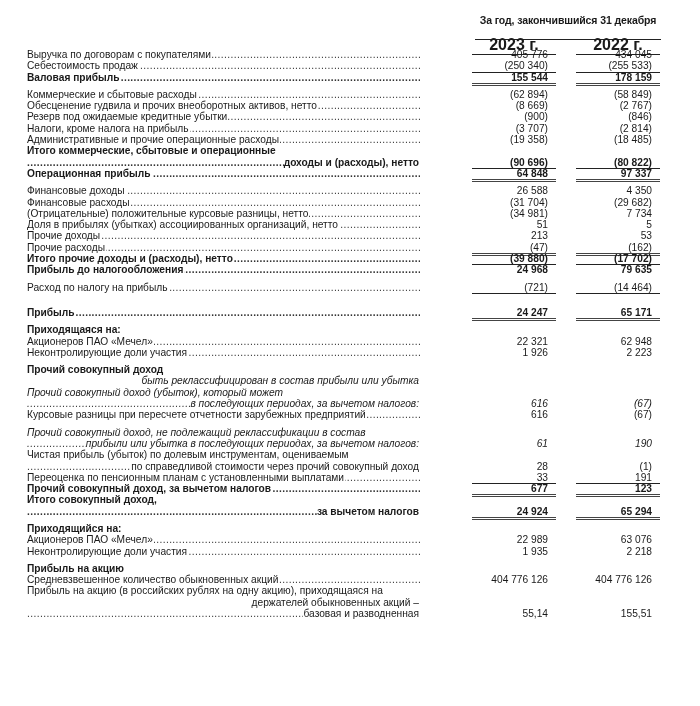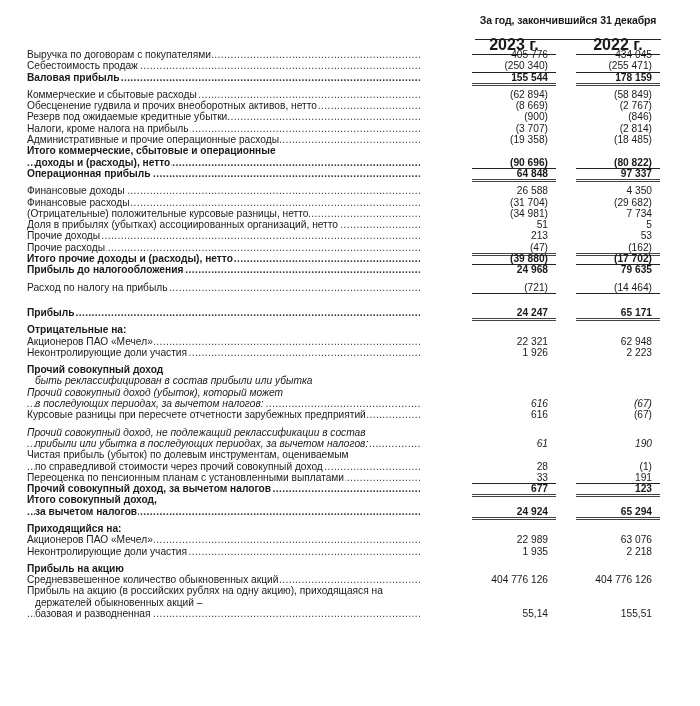--- a/index.html
+++ b/index.html
@@ -7,21 +7,21 @@
          font-family: "Liberation Sans", sans-serif; font-size: 10.2px; color: #1a1a1a; }
   .header { position: absolute; left: 475px; top: 14px; width: 186px; text-align: center;
             font-weight: bold; font-size: 10.5px; border-bottom: 1px solid #222; padding-bottom: 13px; letter-spacing: -0.1px; }
   .colhead { position: absolute; top: 36px; width: 84px; text-align: center; font-weight: bold; font-size: 16px;
              border-bottom: 1px solid #222; padding-bottom: 0px; }
   #rows { position: absolute; left: 0; top: 49px; width: 629px; }
   .row { position: relative; height: 11.3px; line-height: 11.3px; white-space: nowrap; }
   .row.gap { height: 6px; }
   .row.gap-lg { height: 14px; }
   .label { position: absolute; left: 27px; width: 393px; overflow: hidden; white-space: nowrap; }
-  .label.indent { padding-left: 8px; width: 385px; }
+  .label.indent { padding-left: 8px; width: 385px; text-align: right; }
   .label .txt { background: #fff; padding-right: 1px; position: relative; z-index: 1; }
   .label.dots::after { content: "........................................................................................................................................................................................................................................................"; position: absolute; left: 0; top: 0; letter-spacing: 0.4px; color: #333; z-index: 0; }
   .v { position: absolute; width: 84px; text-align: right; box-sizing: border-box; padding-right: 8px; }
   .v.c1 { left: 472px; }
   .v.c2 { left: 576px; }
   .bold { font-weight: bold; }
   .ital { font-style: italic; }
   .ul { border-bottom: 1px solid #222; }
   .dul { border-bottom: 3px double #444; }
 </style>
@@ -34,21 +34,21 @@
 
 <div id="rows">
     <div class="row">
       <div class="label dots"><span class="txt">Выручка по договорам с покупателями</span></div>
       <div class="v c1">405 776</div>
       <div class="v c2">434 045</div>
     </div>
     <div class="row">
       <div class="label dots"><span class="txt">Себестоимость продаж</span></div>
       <div class="v c1 ul">(250 340)</div>
-      <div class="v c2 ul">(255 471)</div>
+      <div class="v c2 ul">(255 533)</div>
     </div>
     <div class="row">
       <div class="label dots bold"><span class="txt">Валовая прибыль</span></div>
       <div class="v c1 bold dul">155 544</div>
       <div class="v c2 bold dul">178 159</div>
     </div>
     <div class="row gap"></div>
     <div class="row">
       <div class="label dots"><span class="txt">Коммерческие и сбытовые расходы</span></div>
       <div class="v c1">(62 894)</div>
@@ -137,21 +137,21 @@
       <div class="v c2 ul">(14 464)</div>
     </div>
     <div class="row gap-lg"></div>
     <div class="row">
       <div class="label dots bold"><span class="txt">Прибыль</span></div>
       <div class="v c1 bold dul">24 247</div>
       <div class="v c2 bold dul">65 171</div>
     </div>
     <div class="row gap"></div>
     <div class="row">
-      <div class="label bold"><span class="txt">Отрицательные на:</span></div>
+      <div class="label bold"><span class="txt">Приходящаяся на:</span></div>
       <div class="v c1 bold">&nbsp;</div>
       <div class="v c2 bold">&nbsp;</div>
     </div>
     <div class="row">
       <div class="label dots"><span class="txt">Акционеров ПАО «Мечел»</span></div>
       <div class="v c1">22 321</div>
       <div class="v c2">62 948</div>
     </div>
     <div class="row">
       <div class="label dots"><span class="txt">Неконтролирующие доли участия</span></div>

